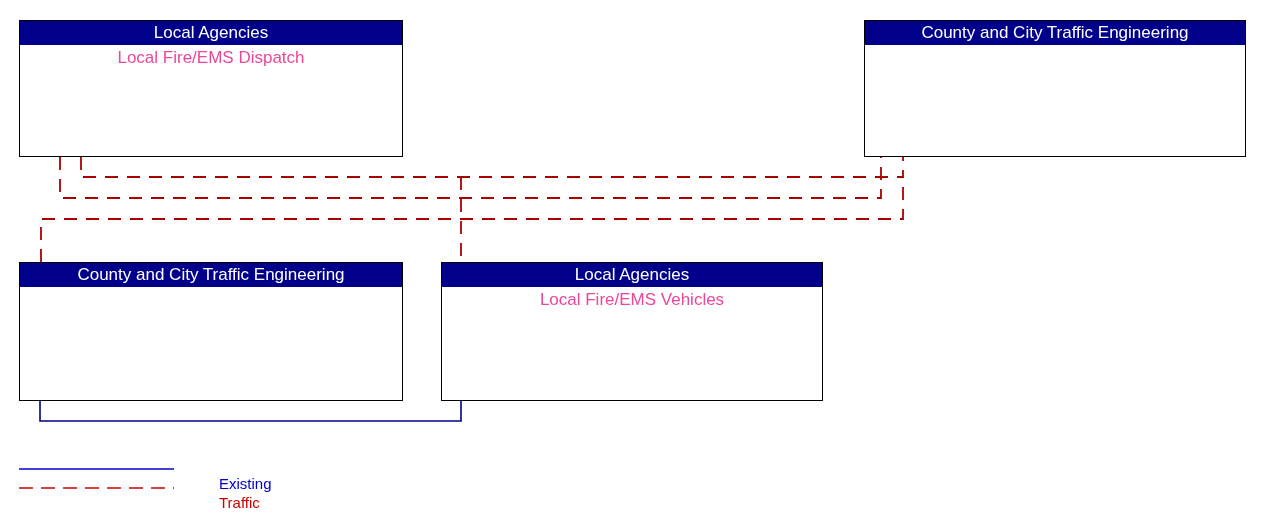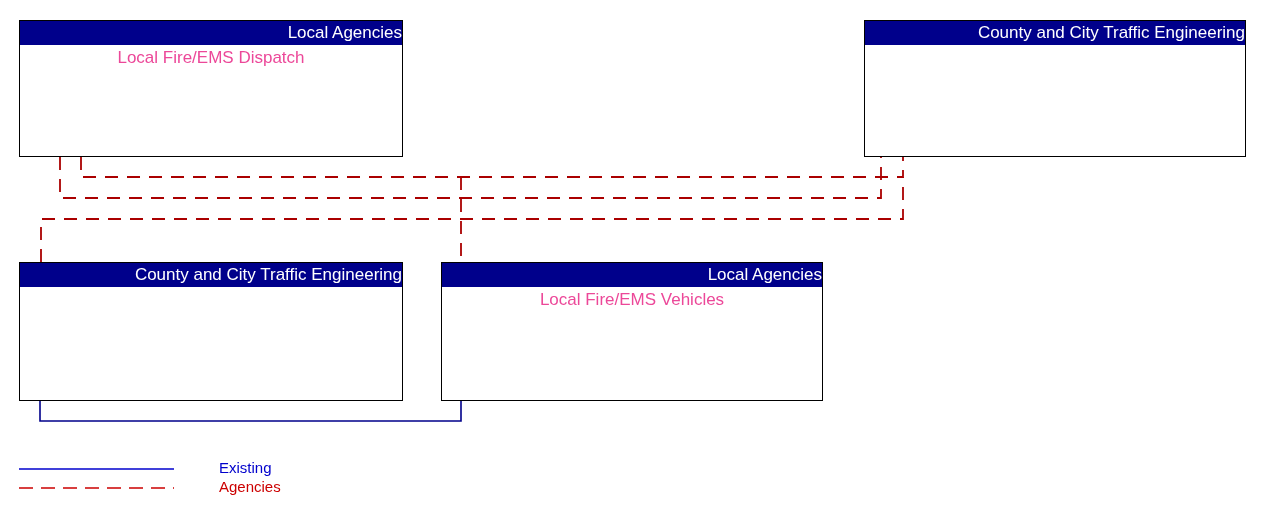--- a/index.html
+++ b/index.html
@@ -23,21 +23,21 @@
     border: 1px solid #000000;
     background: #ffffff;
   }
   .node-header {
     box-sizing: border-box;
     background: #00008B;
     color: #ffffff;
     font-size: 17px;
     line-height: 23px;
     height: 24px;
-    text-align: right;
+    text-align: center;
     white-space: nowrap;
     overflow: hidden;
   }
   .node-title {
     box-sizing: border-box;
     color: #ec4899;
     font-size: 17px;
     line-height: 23px;
     text-align: center;
     padding: 1px 6px 0 6px;
@@ -63,21 +63,21 @@
   .legend-swatch {
     position: absolute;
     left: 0;
     top: 0;
     width: 155px;
     height: 19px;
   }
   .legend-label {
     position: absolute;
     left: 200px;
-    top: 0;
+    top: 16px;
     font-size: 15px;
     line-height: 19px;
     white-space: nowrap;
   }
   .legend-label.existing { color: #0000CC; }
   .legend-label.planned  { color: #CC0000; }
 </style>
 </head>
 <body>
 
@@ -112,17 +112,17 @@
     <div class="legend-row">
       <svg class="legend-swatch" width="155" height="19" viewBox="0 0 155 19" xmlns="http://www.w3.org/2000/svg">
         <line x1="0" y1="11" x2="155" y2="11" stroke="#0000CC" stroke-width="1.4"></line>
       </svg>
       <span class="legend-label existing">Existing</span>
     </div>
     <div class="legend-row">
       <svg class="legend-swatch" width="155" height="19" viewBox="0 0 155 19" xmlns="http://www.w3.org/2000/svg">
         <line x1="0" y1="11" x2="155" y2="11" stroke="#CC0000" stroke-width="1.6" stroke-dasharray="14 8"></line>
       </svg>
-      <span class="legend-label planned">Agencies</span>
+      <span class="legend-label planned">Traffic</span>
     </div>
   </div>
 
 </div>
 
 </body></html>

